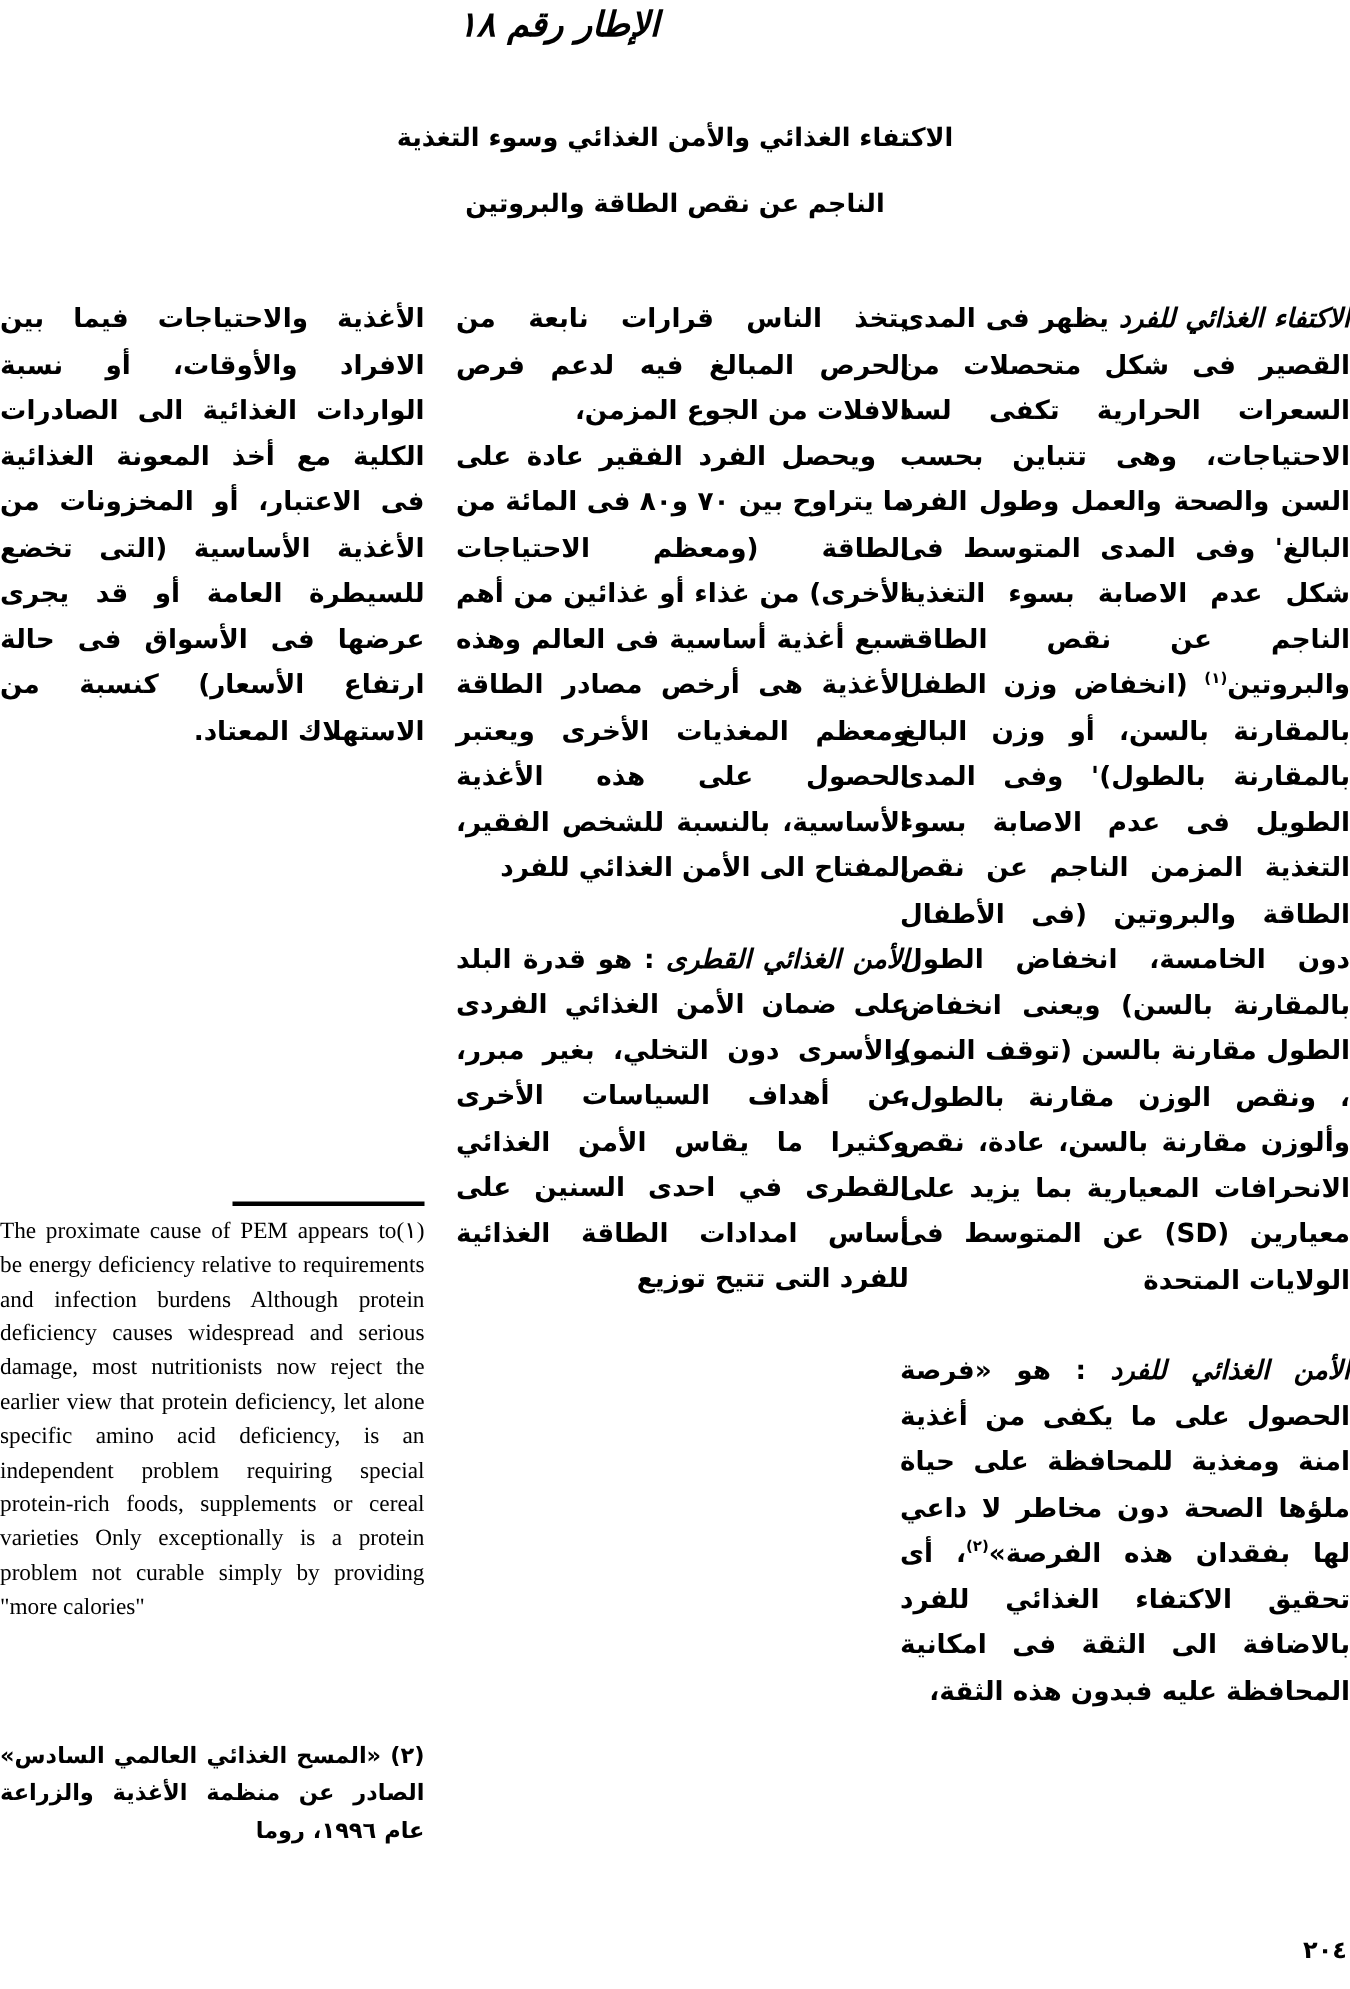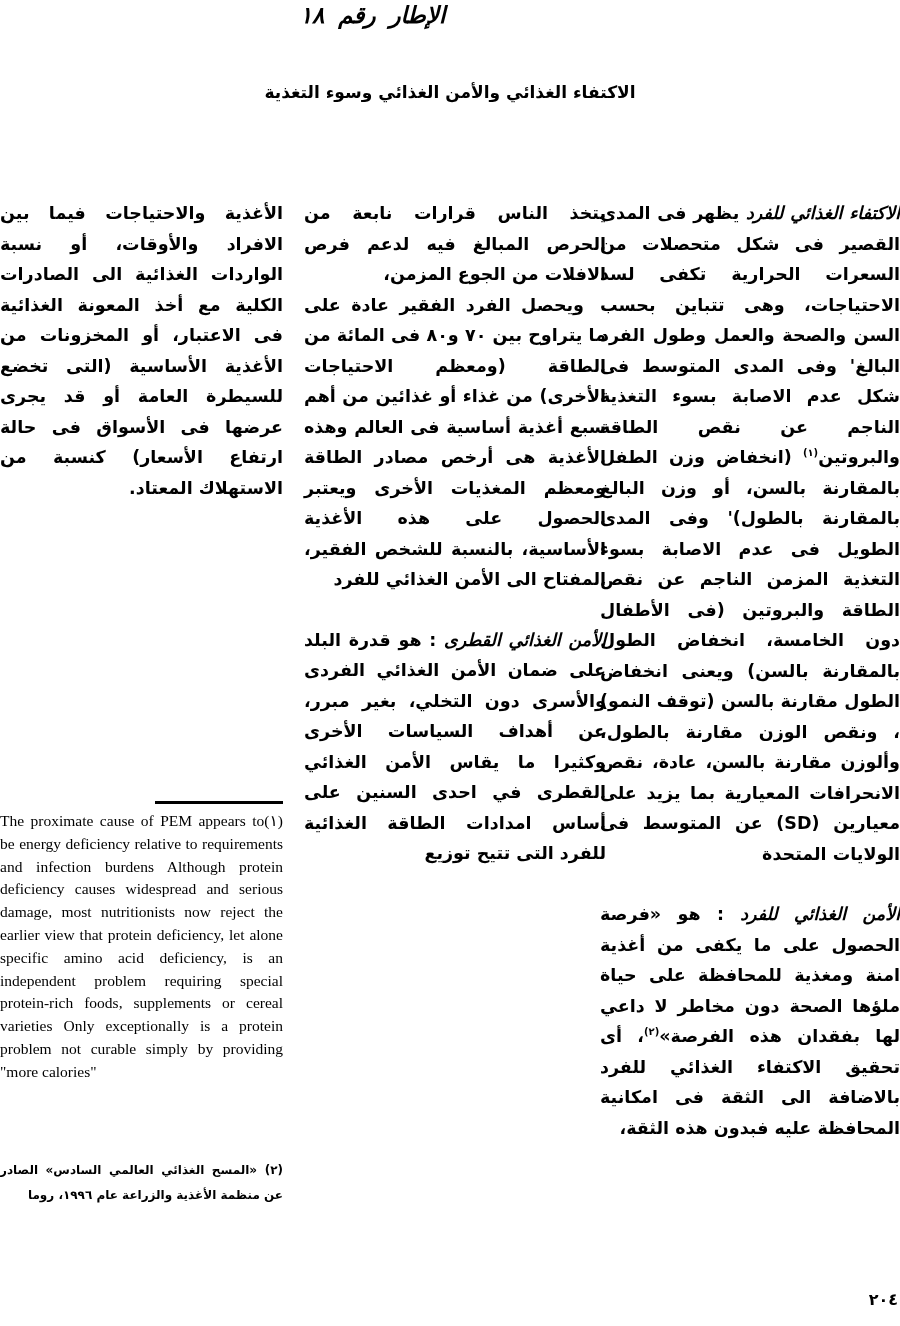--- a/index.html
+++ b/index.html
@@ -5,21 +5,20 @@
   html, body { margin: 0; padding: 0; background: #ffffff; }
   body {
     width: 900px; height: 1326px; position: relative; overflow: hidden;
     color: #000000;
     font-family: "DejaVu Sans", sans-serif;
   }
   .box-label {
     position: absolute; top: 0; left: 0; width: 745px; text-align: center;
     font-size: 23px; font-weight: bold; font-style: italic; direction: rtl;
     line-height: 34px;
-    font-family: Liberation Mono, monospace;
   }
   .title {
     position: absolute; top: 70px; left: 0; width: 900px; text-align: center;
     font-size: 17px; font-weight: bold; direction: rtl; line-height: 44px;
   }
   .col {
     position: absolute; direction: rtl; text-align: justify;
     font-size: 17.5px; font-weight: bold; line-height: 30.5px;
   }
   .col p { margin: 0; }
@@ -34,36 +33,37 @@
     background: #000;
   }
   .footnote-en {
     position: absolute; left: 0; top: 810px; width: 283px;
     font-family: "Liberation Serif", serif; font-size: 15.5px; line-height: 22.8px;
     text-align: justify; direction: ltr;
   }
   .footnote-en .num { float: right; }
   .footnote-ar {
     position: absolute; left: 0; top: 1158px; width: 283px;
-    direction: rtl; text-align: justify; font-size: 12px; font-weight: bold;
+    direction: rtl; text-align: justify; font-size: 15px; font-weight: bold;
     line-height: 25px;
   }
   .page-number {
     position: absolute; right: 2px; top: 1290px; font-size: 16px; font-weight: bold;
     direction: rtl;
   }
   sup { font-size: 10px; line-height: 0; }
 </style>
 </head>
 <body>
 
 <div class="box-label">الإطار رقم ١٨</div>
 
 <div class="title">
   <div>الاكتفاء الغذائي والأمن الغذائي وسوء التغذية</div>
+  <div>الناجم عن نقص الطاقة والبروتين</div>
 </div>
 
 <div class="col col-right">
   <p><span class="lead">الاكتفاء الغذائي للفرد</span><span> يظهر فى المدى القصير فى شكل متحصلات من السعرات الحرارية تكفى لسد الاحتياجات، وهى تتباين بحسب السن والصحة والعمل وطول الفرد البالغ' وفى المدى المتوسط فى شكل عدم الاصابة بسوء التغذية الناجم عن نقص الطاقة والبروتين</span><sup>(١)</sup><span> (انخفاض وزن الطفل بالمقارنة بالسن، أو وزن البالغ بالمقارنة بالطول)' وفى المدى الطويل فى عدم الاصابة بسوء التغذية المزمن الناجم عن نقص الطاقة والبروتين (فى الأطفال دون الخامسة، انخفاض الطول بالمقارنة بالسن)  ويعنى انخفاض الطول مقارنة بالسن (توقف النمو) ، ونقص الوزن مقارنة بالطول، وألوزن مقارنة بالسن، عادة، نقص الانحرافات المعيارية بما يزيد على معيارين (SD) عن المتوسط فى الولايات المتحدة</span></p>
   <p class="section"><span class="lead">الأمن الغذائي للفرد</span><span> : هو «فرصة الحصول على ما يكفى من أغذية امنة ومغذية للمحافظة على حياة ملؤها الصحة      دون مخاطر لا داعي لها بفقدان هذه الفرصة»</span><sup>(٢)</sup><span>، أى تحقيق الاكتفاء الغذائي للفرد بالاضافة الى الثقة فى امكانية المحافظة عليه  فبدون هذه الثقة،</span></p>
 </div>
 
 <div class="col col-middle">
   <p style="text-indent:0">يتخذ الناس قرارات نابعة من الحرص المبالغ فيه لدعم فرص الافلات من الجوع المزمن،</p>
   <p>ويحصل الفرد الفقير عادة على ما يتراوح بين ٧٠ و٨٠ فى المائة من الطاقة (ومعظم الاحتياجات الأخرى) من غذاء أو غذائين من أهم سبع أغذية أساسية فى العالم وهذه الأغذية هى أرخص مصادر الطاقة ومعظم المغذيات الأخرى ويعتبر الحصول على هذه الأغذية الأساسية، بالنسبة للشخص الفقير، المفتاح الى الأمن الغذائي للفرد</p>

